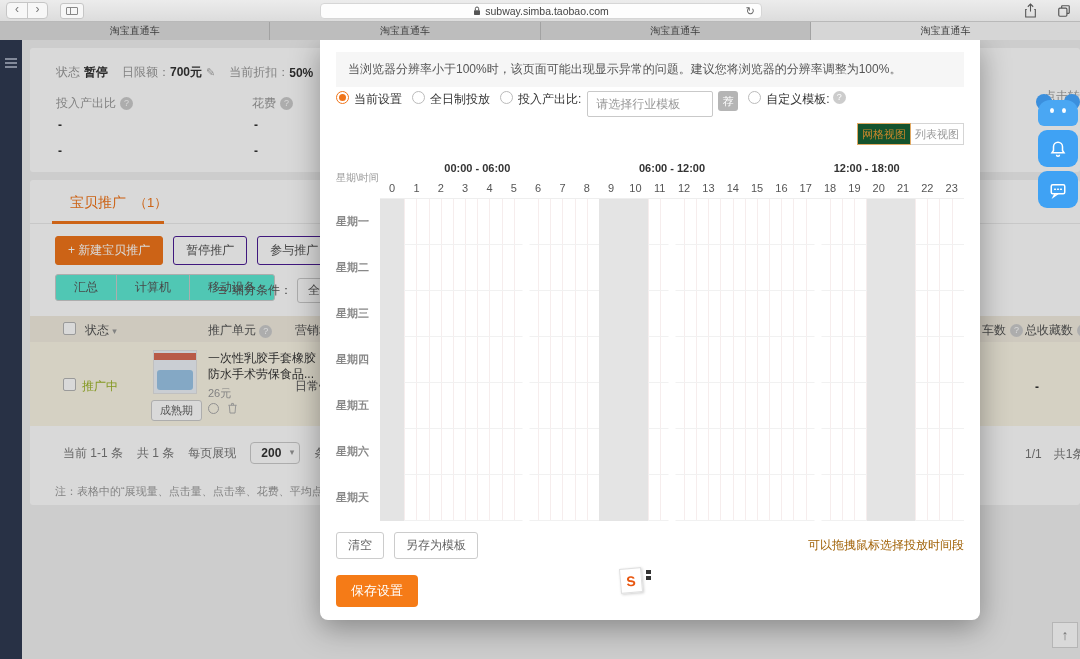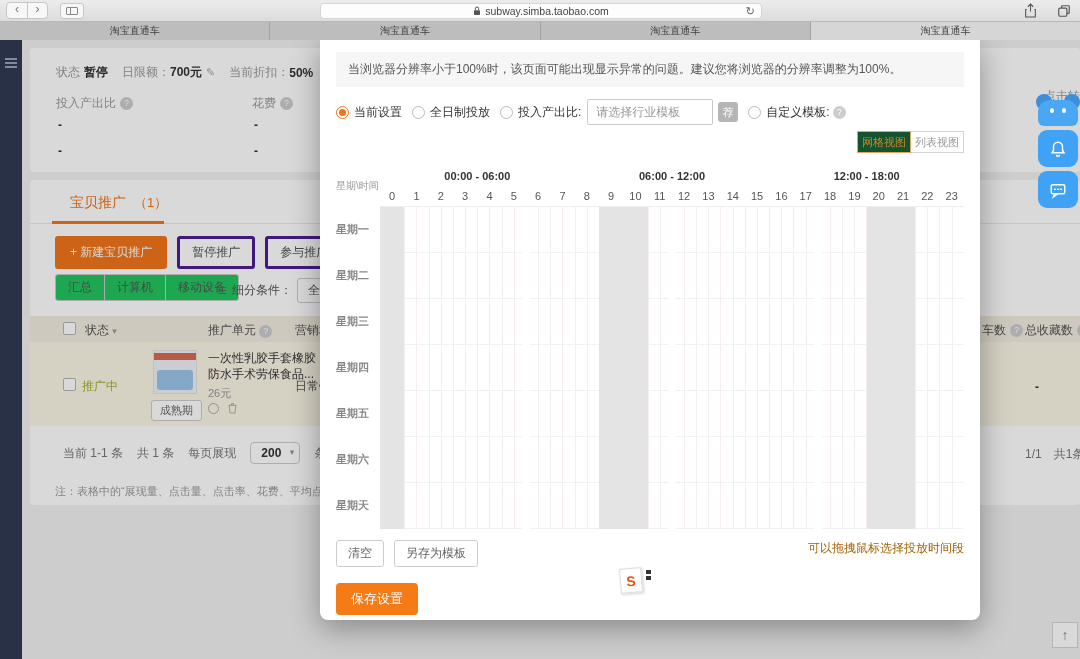--- a/index.html
+++ b/index.html
@@ -56,26 +56,26 @@
   .qm { display:inline-block; width:13px; height:13px; border-radius:50%; background:#ccc; color:#fff;
     font-size:9px; line-height:13px; text-align:center; }
   .pencil { color:#aaa; margin-left:4px; font-size:11px; }
 
   .promo-title { position:absolute; left:40px; top:14px; color:#f0751a; font-size:14px; }
   .promo-count { color:#f0751a; margin-left:8px; font-size:13px; }
   .promo-underline { position:absolute; left:22px; top:41px; width:112px; height:3px; background:#f0751a; }
   .promo-divider { position:absolute; left:0; top:43px; width:100%; height:1px; background:#ebebeb; }
 
   .btn-row { position:absolute; left:25px; top:56px; display:flex; gap:10px; }
-  .btn { border:3px solid #4c1d95; border-radius:3px; background:#fff; color:#555; font-size:12px;
+  .btn { border:1px solid #4c1d95; border-radius:3px; background:#fff; color:#555; font-size:12px;
     padding:5px 12px; white-space:nowrap; }
   .btn.primary { background:#f0751a; border-color:#f0751a; color:#fff; }
 
   .seg-btns { position:absolute; left:25px; top:94px; display:flex; }
-  .seg-btn { border:1px solid #ccc; background:#22c55e; color:#555; font-size:12px; padding:4px 12px; margin-left:-1px; }
+  .seg-btn { border:1px solid #ccc; background:#5eead4; color:#555; font-size:12px; padding:4px 18px; margin-left:-1px; }
   .seg-btn:first-child { margin-left:0; border-radius:3px 0 0 3px; }
   .seg-btn:last-child { border-radius:0 3px 3px 0; }
   .filter-wrap { position:absolute; left:188px; top:98px; display:flex; align-items:center; gap:5px; color:#555; }
   .filter-dd { border:1px solid #ccc; border-radius:3px; background:#fff; padding:3px 16px 3px 10px; position:relative; }
   .filter-dd .dd-caret { position:absolute; right:4px; top:4px; color:#999; font-size:9px; }
 
   .thead { position:absolute; left:0; top:136px; width:100%; height:26px; background:#f2ede0; }
   .trow { position:absolute; left:0; top:162px; width:100%; height:84px; background:#fbf6e6; }
   .cb { display:inline-block; width:13px; height:13px; border:1px solid #b5b5b5; border-radius:2px; background:#fff; }
   .th-txt { color:#555; font-size:12px; }
@@ -114,21 +114,21 @@
   .back-top { position:absolute; left:1052px; top:582px; width:26px; height:26px; background:#fff;
     border:1px solid #d5d5d5; text-align:center; line-height:24px; color:#888; font-size:14px; }
 
   .dim { position:absolute; left:0; top:40px; width:1080px; height:619px; background:rgba(0,0,0,0.15); z-index:5; }
 
   
   .modal { position:absolute; left:320px; top:40px; width:660px; height:580px; background:#fff;
     border-radius:0 0 8px 8px; box-shadow:0 8px 30px rgba(0,0,0,0.35); z-index:10; }
   .warning { margin:12px 16px 0; background:#f6f6f6; padding:9px 12px; font-size:12px; color:#555; }
 
-  .options { margin:12px 16px 0; height:26px; display:flex; align-items:center; font-size:12px; color:#333; white-space:nowrap; }
+  .options { margin:4px 16px 0; height:26px; display:flex; font-size:12px; color:#333; white-space:nowrap; }
   .radio { display:inline-block; width:13px; height:13px; border:1px solid #bbb; border-radius:50%; background:#fff; flex:none; }
   .radio.sel { border-color:#f0751a; }
   .radio.sel::after { content:""; display:block; width:7px; height:7px; border-radius:50%; background:#f0751a; margin:2px; }
   .opt-label { margin:0 0 0 5px; }
   .opt-gap { width:10px; flex:none; }
   .select-box { height:26px; border:1px solid #c9c9c9; border-radius:2px; background:#fff; color:#999;
     display:flex; align-items:center; padding:0 8px; margin-left:6px; }
   .sel-industry { width:126px; }
   .sel-custom { width:132px; margin-left:4px; }
   .rec-badge { width:20px; height:20px; margin-left:5px; background:#b5b5b5; border-radius:3px; color:#fff;
@@ -151,21 +151,21 @@
   .hour-cell { flex:1; text-align:center; font-size:11px; color:#555; line-height:20px; }
   .sched-body { display:flex; }
   .day-col { width:44px;font-weight:bold; }
   .day-label { height:46px; display:flex; align-items:center; font-size:11px; color:#888; }
   .cells-wrap { flex:1; position:relative; border-top:1px solid #eee; }
   .day-row { height:46px; border-bottom:1px solid #f1f1f1;
     background:repeating-linear-gradient(to right, #f6eded 0 1px, transparent 1px 12.16px); }
   .sel-col { position:absolute; top:0; bottom:0; background:#e4e4e4; }
   .grp-gap { position:absolute; top:0; bottom:0; width:7px; background:#fff; transform:translateX(-50%); }
 
-  .grid-actions { margin:11px 16px 0; display:flex; }
+  .grid-actions { margin:11px 16px 0; display:flex; align-items:center; }
   .ga-btn { border:1px solid #ccc; border-radius:3px; background:#fff; color:#666; font-size:12px; padding:4px 11px; }
   .ga-btn + .ga-btn { margin-left:10px; }
   .ga-spacer { flex:1; }
   .hint { font-size:12px; color:#a16207; }
 
   .save-btn { display:inline-block; margin:16px 0 0 16px; background:#f57b17; color:#fff; font-size:13px;
     padding:7px 15px; border-radius:4px; }
 
   .ext-icon { position:absolute; left:300px; top:528px; width:22px; height:25px; background:#fff;
     border:1px solid #e0e0e0; box-shadow:1px 1px 3px rgba(0,0,0,0.2); transform:rotate(-5deg);

